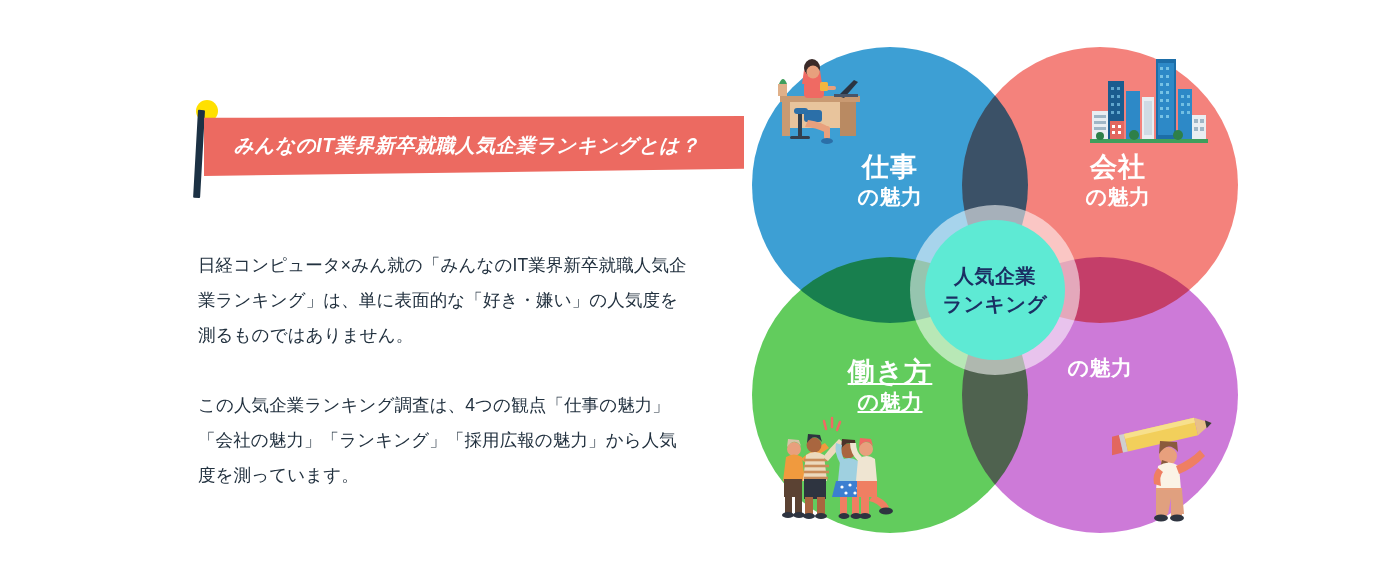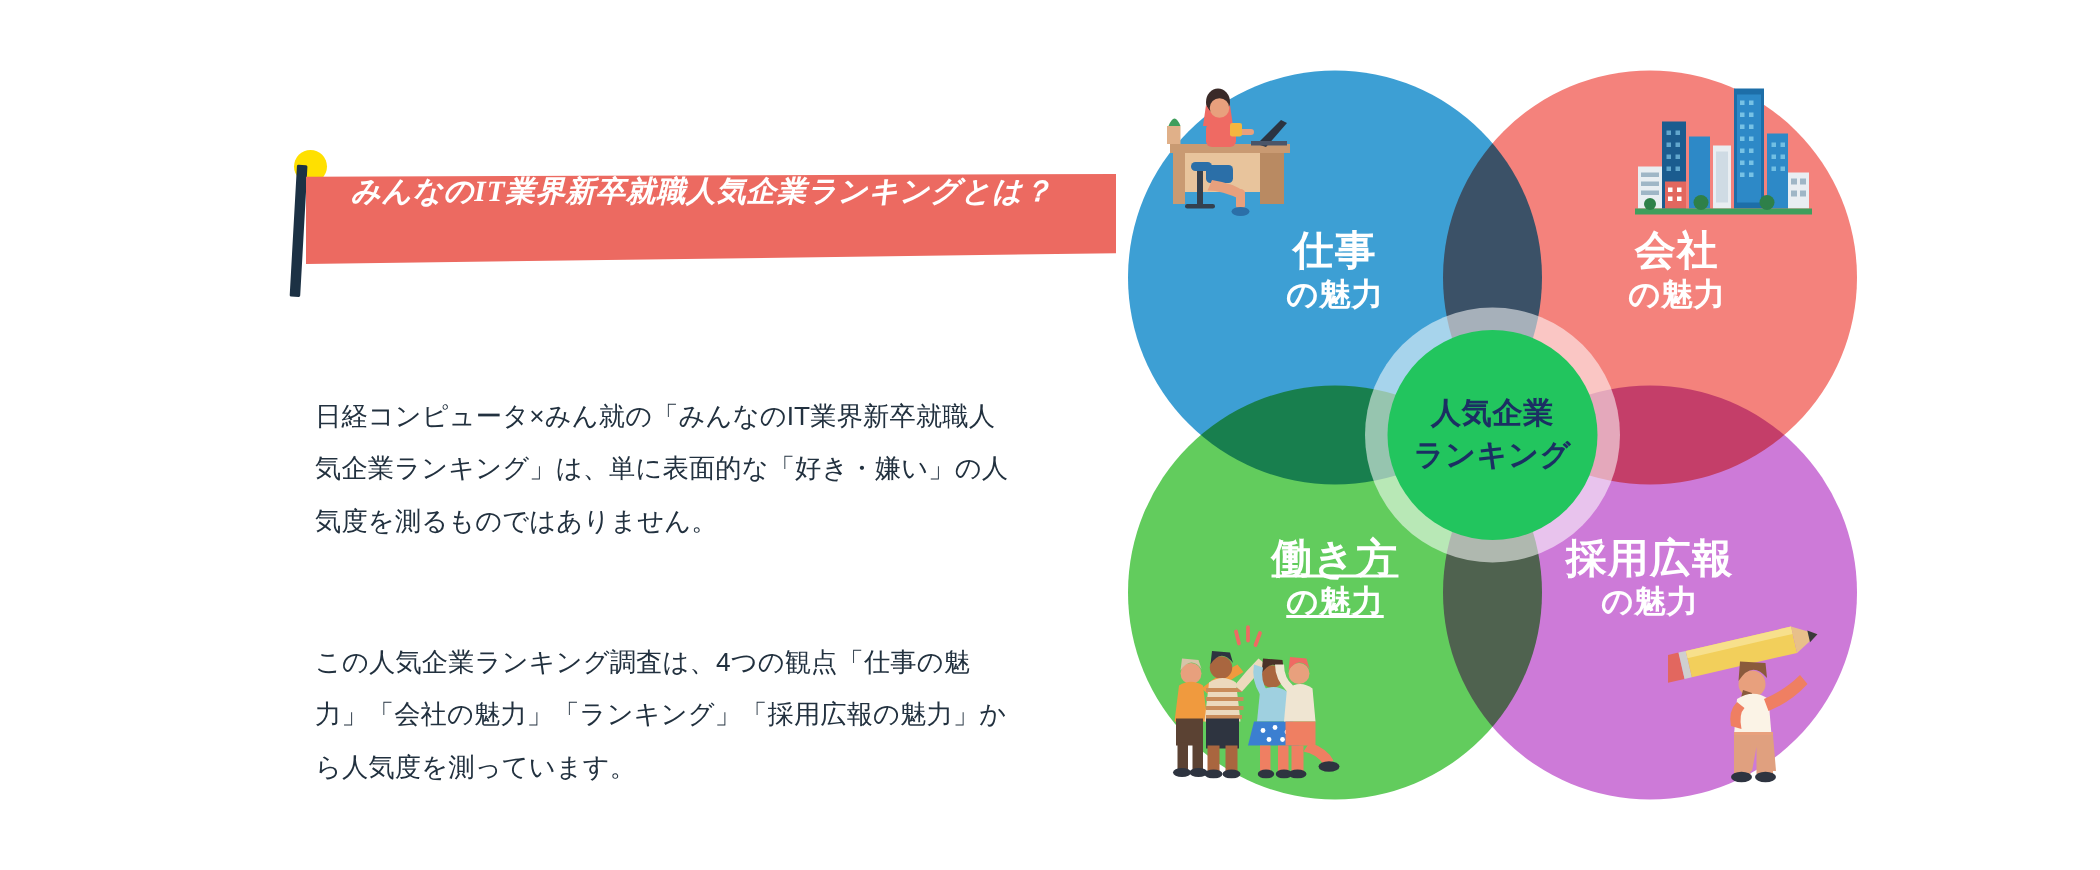--- a/index.html
+++ b/index.html
@@ -54,21 +54,21 @@
   }
   .banner-flag {
     position: absolute;
     left: 8px;
     top: 16px;
     width: 540px;
     height: 60px;
     background: #ec6a61;
     clip-path: polygon(0% 3%, 100% 0%, 100% 88%, 0% 100%);
     display: flex;
-    font-family: Liberation Serif, serif;
+    align-items: center;
   }
   .banner-text {
     color: #ffffff;
     font-size: 19.5px;
     font-weight: bold;
     font-style: italic;
     letter-spacing: 0.6px;
     margin-left: 30px;
     margin-top: -2px;
     white-space: nowrap;
@@ -79,21 +79,21 @@
     position: absolute;
     left: 198px;
     top: 248px;
     width: 492px;
     color: #22313f;
     font-size: 17.5px;
     line-height: 35px;
     letter-spacing: 0.1px;
   }
   .body-copy p {
-    margin: 12px;
+    margin: 0;
   }
   .para-gap {
     height: 35px;
   }
 
   
   .venn {
     position: absolute;
     left: 760px;
     top: 55px;
@@ -129,21 +129,21 @@
     border-radius: 50%;
     background: rgba(255,255,255,0.55);
   }
   .center-badge {
     position: absolute;
     left: 165px;
     top: 165px;
     width: 140px;
     height: 140px;
     border-radius: 50%;
-    background: #22c55e;
+    background: #5eead4;
     display: flex;
     flex-direction: column;
     align-items: center;
     justify-content: center;
   }
   .center-line {
     color: #1b2f63;
     font-size: 20px;
     font-weight: bold;
     line-height: 28px;
@@ -228,21 +228,20 @@
   </div>
   <div class="clabel l-company">
     <span class="main">会社</span>
     <span class="sub">の魅力</span>
   </div>
   <div class="clabel l-style">
     <span class="main">働き方</span>
     <span class="sub">の魅力</span>
   </div>
   <div class="clabel l-pr">
-    <span class="main">採用広報</span>
     <span class="sub">の魅力</span>
   </div>
 
   <svg class="illus illus-desk" viewBox="0 0 104 96">
     <rect x="12" y="44" width="80" height="6" fill="#c99a72"></rect>
     <rect x="14" y="50" width="8" height="34" fill="#c99a72"></rect>
     <rect x="72" y="50" width="16" height="34" fill="#b98a62"></rect>
     <rect x="22" y="50" width="50" height="26" fill="#e8c49c"></rect>
     <rect x="10" y="32" width="9" height="12" fill="#e0b089"></rect>
     <path d="M11 32 q4 -10 8 0 z" fill="#3f9e5c"></path>

